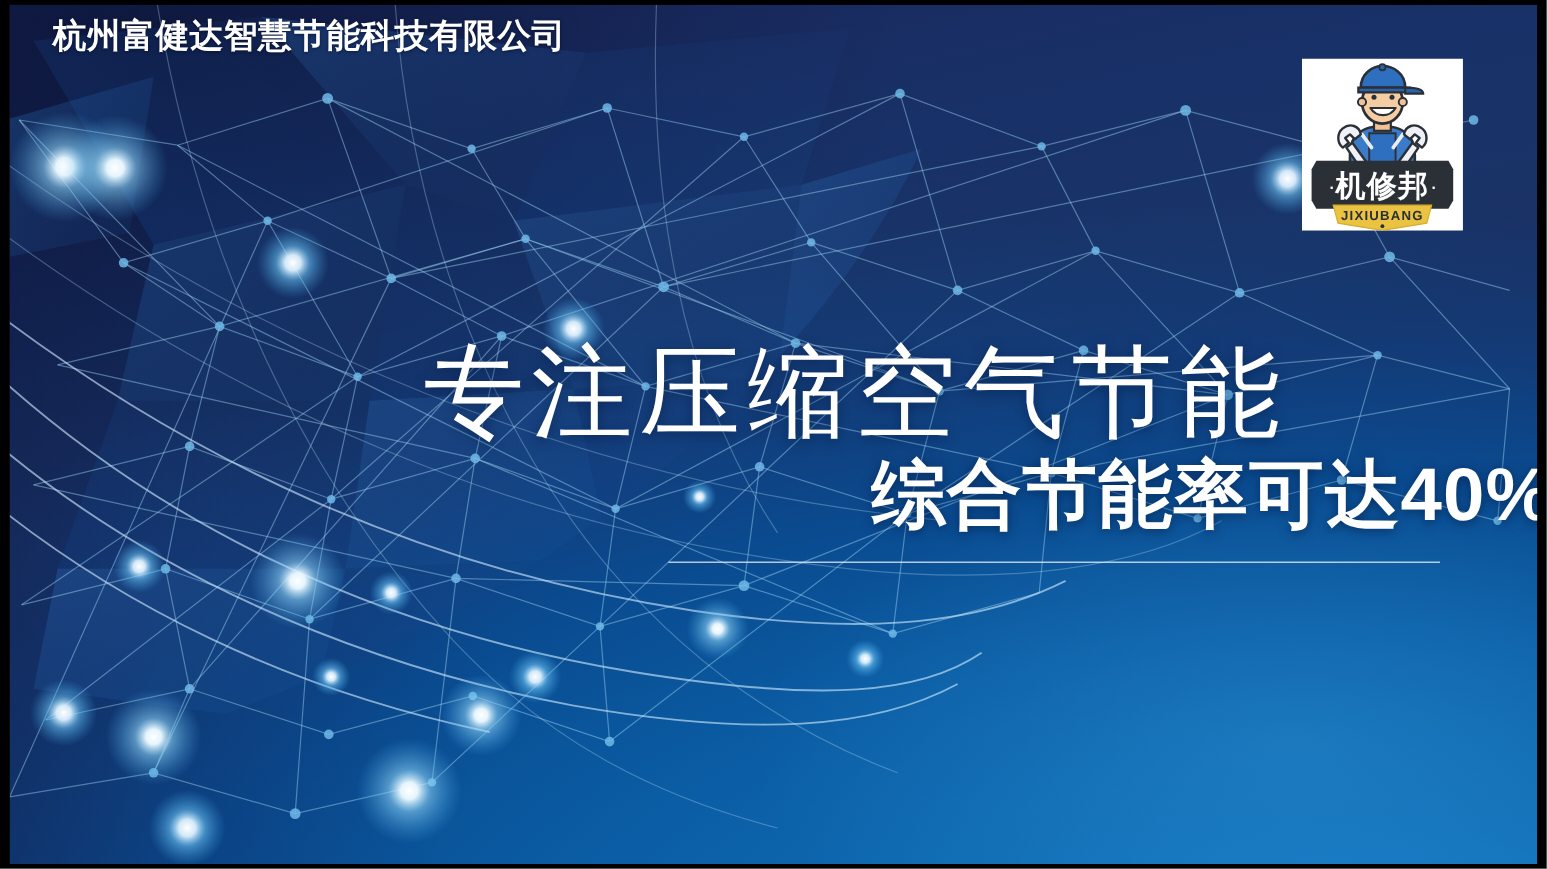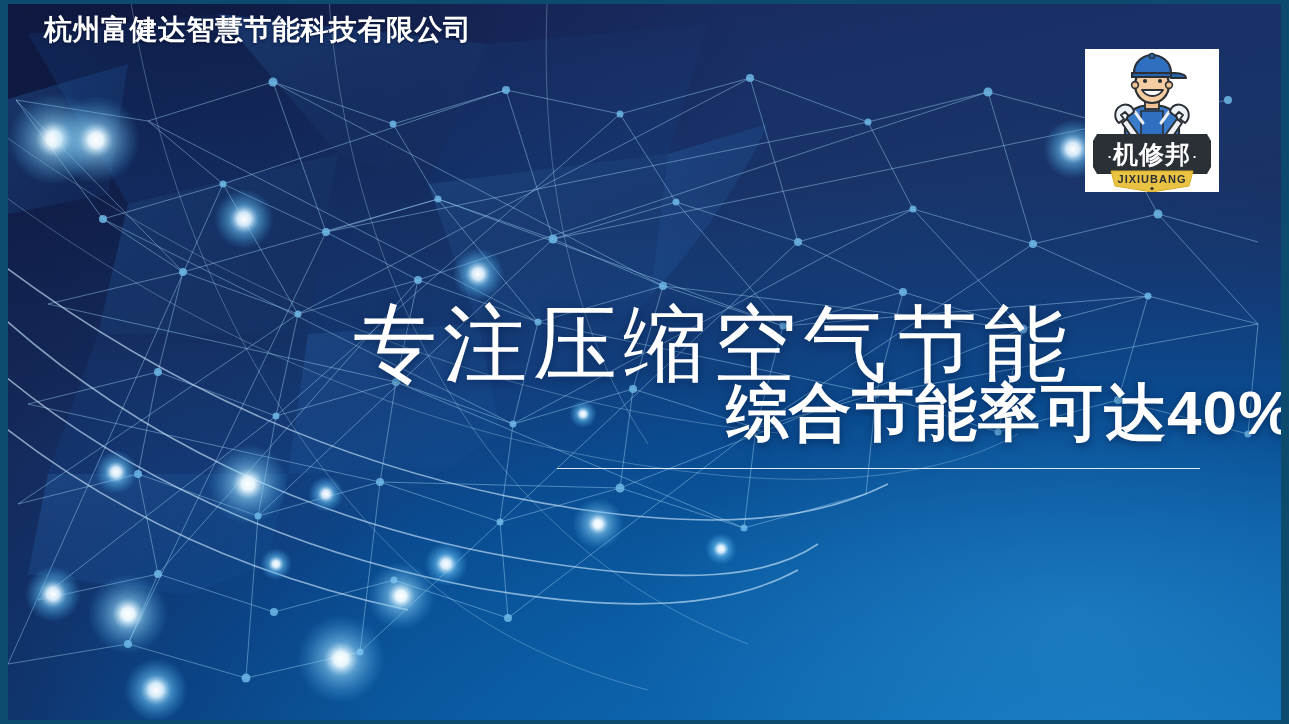--- a/index.html
+++ b/index.html
@@ -5,21 +5,21 @@
 <style>
   html,body{margin:0;padding:0;background:#e8e8e8;}
   body{
     font-family:"Liberation Sans","DejaVu Sans",sans-serif;
     -webkit-font-smoothing:antialiased;
   }
   #slide{
     position:relative;
     width:1289px;height:724px;
     overflow:hidden;
-    background:#0c4a6e;
+    background:#000000;
     box-sizing:border-box;
     padding:4px 8px 4px 8px;
   }
   
   #canvas{
     position:absolute;
     left:8px; top:4px;
     width:1273px; height:716px;
     overflow:hidden;
   }
@@ -65,21 +65,20 @@
   }
   .headline-1{
     position:absolute;left:345px;top:283px;
     font-family:"Liberation Serif","DejaVu Serif",serif;
     font-size:84px;font-weight:400;
     color:#ffffff;
     letter-spacing:6px;
     line-height:1;
     white-space:nowrap;
     text-shadow:0 2px 10px rgba(3,25,64,.55);
-    margin-top:16px;
   }
   .headline-2{
     position:absolute;left:718px;top:378px;
     font-size:62px;font-weight:700;
     color:#ffffff;
     letter-spacing:1px;
     line-height:1;
     white-space:nowrap;
     text-shadow:0 2px 9px rgba(3,25,64,.6);
   }

